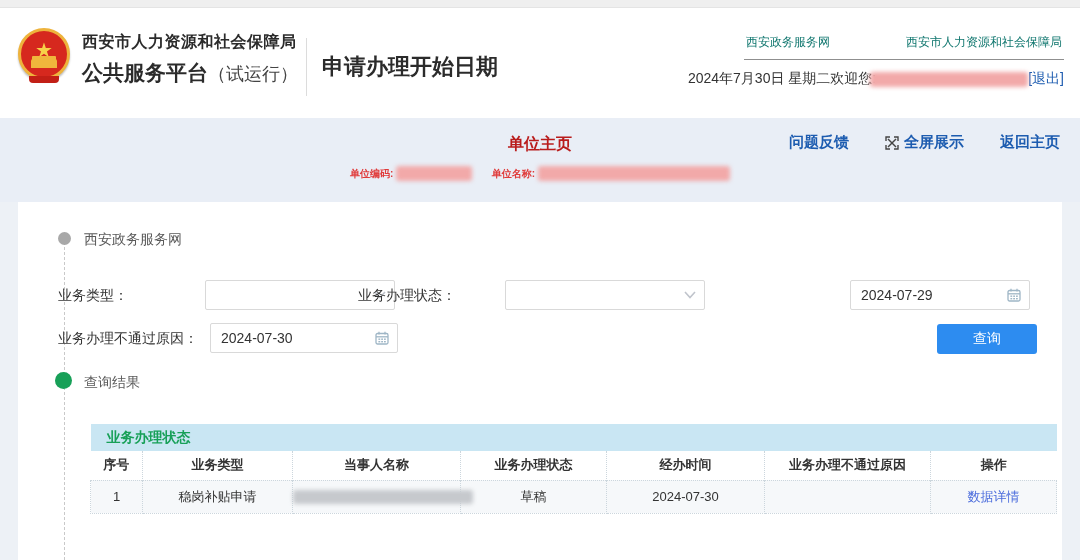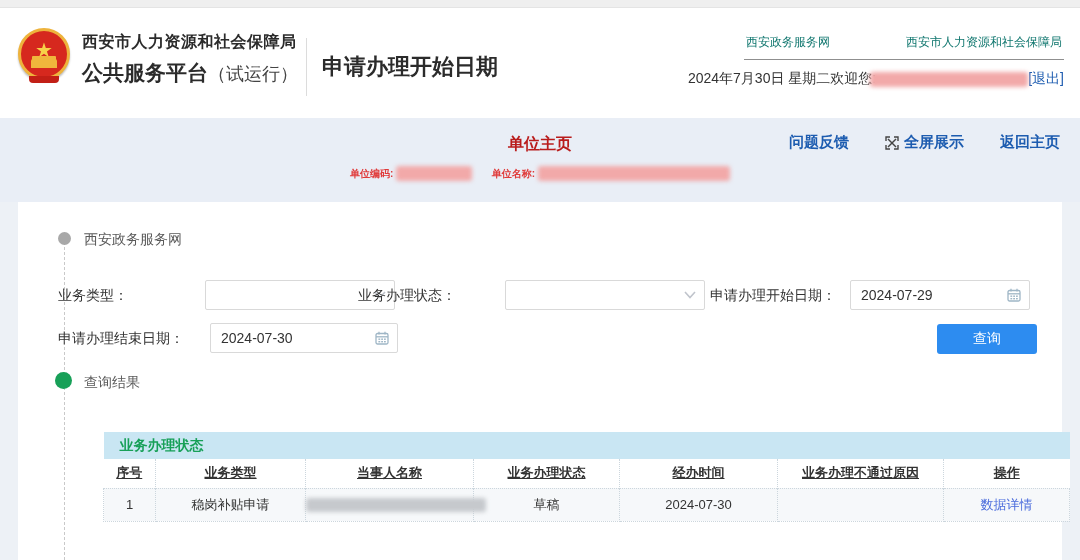--- a/index.html
+++ b/index.html
@@ -64,25 +64,25 @@
     display:flex; align-items:center; }
   .inputbox input { border:none; outline:none; flex:1; font-size:14px; color:#333; padding:0 10px;
     font-family:"Liberation Sans","DejaVu Sans",sans-serif; background:transparent; width:100%; }
   .inputbox .tail { margin-right:8px; display:flex; align-items:center; }
 
   .btn-query { position:absolute; left:919px; top:122px; width:100px; height:30px; background:#2d8cf0;
     color:#fff; font-size:14px; border:none; border-radius:3px; cursor:pointer;
     font-family:"Liberation Sans","DejaVu Sans",sans-serif; }
 
   
-  .result-table { position:absolute; left:85px; top:222px; width:966px; border-collapse:collapse; table-layout:fixed;margin-top:8px; }
+  .result-table { position:absolute; left:72px; top:222px; width:966px; border-collapse:collapse; table-layout:fixed; }
   .tbl-caption { background:#c9e6f3; height:27px; }
   .tbl-caption td { font-size:14px; font-weight:bold; color:#18a058; padding-left:16px; }
   .result-table th { height:29px; font-size:13px; font-weight:bold; color:#333; background:#fff;
-    border-right:1px dotted #ccd6dd; text-align:center;text-decoration:underline; }
+    border-right:1px dotted #ccd6dd; text-align:center; }
   .result-table th:last-child { border-right:none; }
   .result-table td.cell { height:33px; font-size:13px; color:#333; text-align:center;
     background:#f6f8fa; border:1px dotted #ccd6dd; }
   .link-detail { color:#4a6bdc; text-decoration:none; cursor:pointer; font-size:13px; }
 </style>
 </head>
 <body>
 
 <div class="topstrip"></div>
 
@@ -161,40 +161,39 @@
   <div class="field-label" style="left:340px; top:78px; width:142px;">业务办理状态：</div>
   <div class="inputbox" style="left:487px; top:78px; width:200px;">
     <input readonly="" style="">
     <span class="tail">
       <svg width="12" height="8" viewBox="0 0 12 8">
           <polyline points="1,1 6,6.5 11,1" fill="none" stroke="#c0c4cc" stroke-width="1.6"></polyline>
         </svg>
     </span>
   </div>
 
-  <div class="field-label" style="left:692px; top:78px; width:135px;">申请办理开始日期：</div>
   <div class="inputbox" style="left:832px; top:78px; width:180px;">
     <input readonly="" value="2024-07-29" style="">
     <span class="tail">
       <svg width="14" height="14" viewBox="0 0 14 14">
           <rect x="1" y="2.5" width="12" height="10.5" rx="1.5" fill="none" stroke="#9fb6c6" stroke-width="1.3"></rect>
           <line x1="1" y1="5.8" x2="13" y2="5.8" stroke="#9fb6c6" stroke-width="1.3"></line>
           <line x1="4" y1="0.8" x2="4" y2="3.5" stroke="#9fb6c6" stroke-width="1.3"></line>
           <line x1="10" y1="0.8" x2="10" y2="3.5" stroke="#9fb6c6" stroke-width="1.3"></line>
           <rect x="3.4" y="7.5" width="1.8" height="1.4" fill="#9fb6c6"></rect>
           <rect x="6.2" y="7.5" width="1.8" height="1.4" fill="#9fb6c6"></rect>
           <rect x="9" y="7.5" width="1.8" height="1.4" fill="#9fb6c6"></rect>
           <rect x="3.4" y="10" width="1.8" height="1.4" fill="#9fb6c6"></rect>
           <rect x="6.2" y="10" width="1.8" height="1.4" fill="#9fb6c6"></rect>
           <rect x="9" y="10" width="1.8" height="1.4" fill="#9fb6c6"></rect>
         </svg>
     </span>
   </div>
 
-  <div class="field-label" style="left:40px; top:121px; width:147px;">申请办理结束日期：</div>
+  <div class="field-label" style="left:40px; top:121px; width:147px;">业务办理不通过原因：</div>
   <div class="inputbox" style="left:192px; top:121px; width:188px;">
     <input readonly="" value="2024-07-30" style="">
     <span class="tail">
       <svg width="14" height="14" viewBox="0 0 14 14">
           <rect x="1" y="2.5" width="12" height="10.5" rx="1.5" fill="none" stroke="#9fb6c6" stroke-width="1.3"></rect>
           <line x1="1" y1="5.8" x2="13" y2="5.8" stroke="#9fb6c6" stroke-width="1.3"></line>
           <line x1="4" y1="0.8" x2="4" y2="3.5" stroke="#9fb6c6" stroke-width="1.3"></line>
           <line x1="10" y1="0.8" x2="10" y2="3.5" stroke="#9fb6c6" stroke-width="1.3"></line>
           <rect x="3.4" y="7.5" width="1.8" height="1.4" fill="#9fb6c6"></rect>
           <rect x="6.2" y="7.5" width="1.8" height="1.4" fill="#9fb6c6"></rect>

